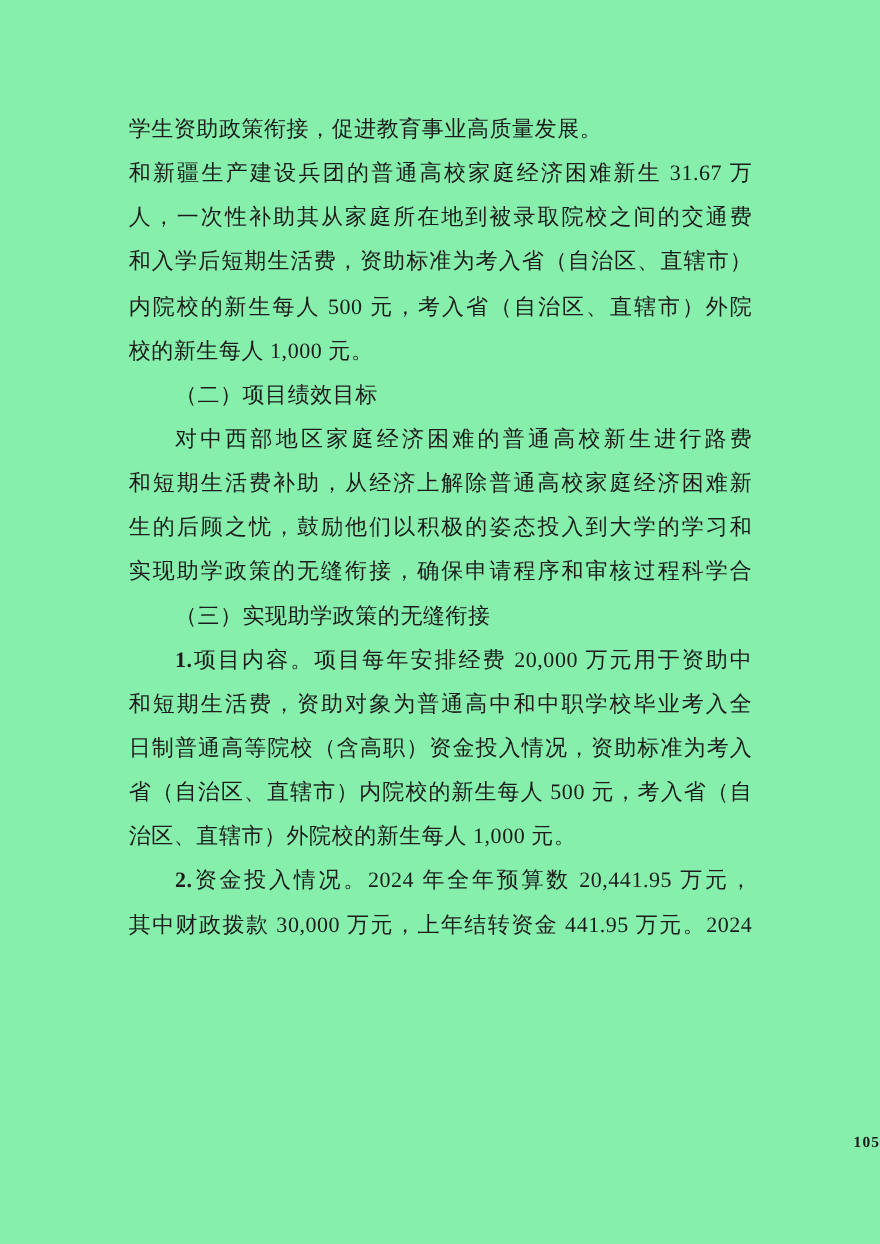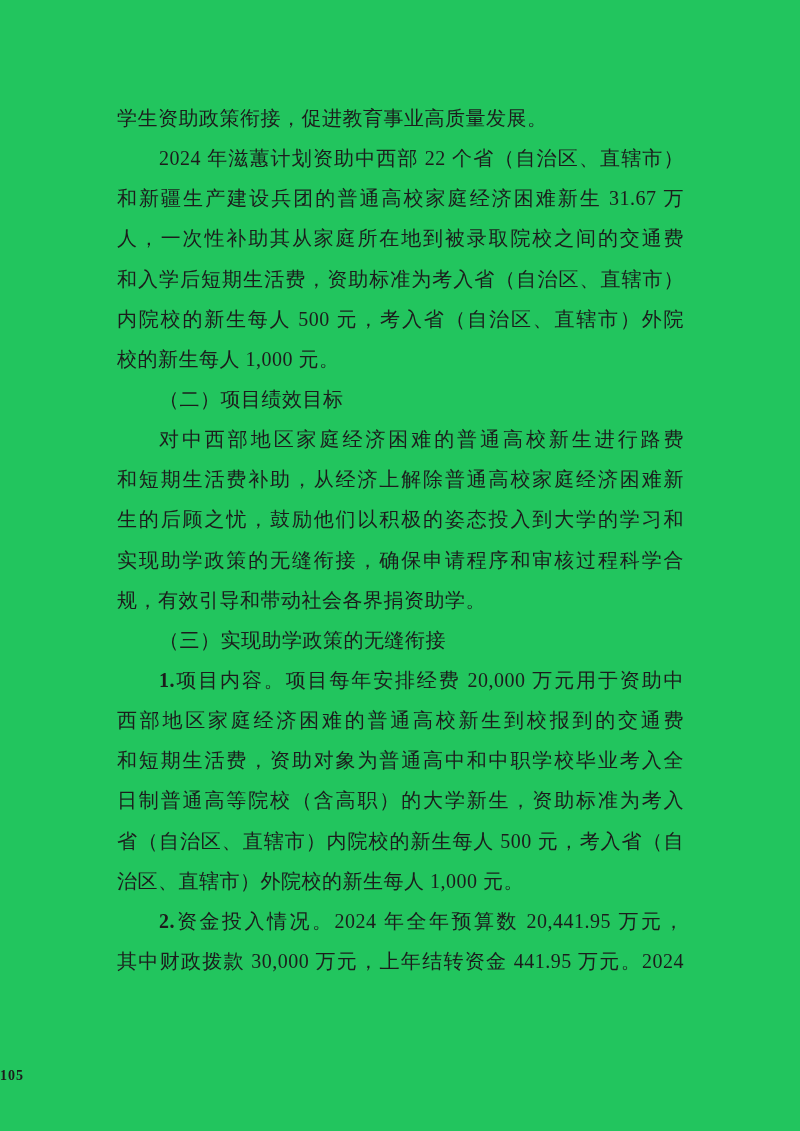--- a/index.html
+++ b/index.html
@@ -4,21 +4,21 @@
 <style>
   html, body {
     margin: 0;
     padding: 0;
     background: #ffffff;
   }
   .page {
     position: relative;
     width: 800px;
     height: 1131px;
-    background: #22c55e;
+    background: #86efac;
     overflow: hidden;
     font-family: "Liberation Serif", "DejaVu Serif", serif;
     color: #1c1c1c;
   }
   .text-block {
     position: absolute;
     left: 117px;
     top: 98px;
     width: 567px;
   }
@@ -38,53 +38,49 @@
     padding-left: 42px;
   }
   .text-line b.num-prefix {
     font-weight: bold;
   }
   .page-footer {
     position: absolute;
     left: 0;
     top: 1030px;
     width: 800px;
-    text-align: left;
-    margin-top: 36px;
+    text-align: right;
   }
   .page-number {
     font-size: 14px;
     font-weight: bold;
     letter-spacing: 1px;
     color: #1c1c1c;
   }
 </style>
 </head>
 <body>
 
 <div class="page">
   <main class="text-block" id="text-block">
       <div class="text-line">学生资助政策衔接，促进教育事业高质量发展。</div>
-      <div class="text-line justify indent">2024 年滋蕙计划资助中西部 22 个省（自治区、直辖市）</div>
       <div class="text-line justify">和新疆生产建设兵团的普通高校家庭经济困难新生 31.67 万</div>
       <div class="text-line justify">人，一次性补助其从家庭所在地到被录取院校之间的交通费</div>
       <div class="text-line justify">和入学后短期生活费，资助标准为考入省（自治区、直辖市）</div>
       <div class="text-line justify">内院校的新生每人 500 元，考入省（自治区、直辖市）外院</div>
       <div class="text-line">校的新生每人 1,000 元。</div>
       <div class="text-line indent">（二）项目绩效目标</div>
       <div class="text-line justify indent">对中西部地区家庭经济困难的普通高校新生进行路费</div>
       <div class="text-line justify">和短期生活费补助，从经济上解除普通高校家庭经济困难新</div>
       <div class="text-line justify">生的后顾之忧，鼓励他们以积极的姿态投入到大学的学习和</div>
       <div class="text-line justify">实现助学政策的无缝衔接，确保申请程序和审核过程科学合</div>
-      <div class="text-line">规，有效引导和带动社会各界捐资助学。</div>
       <div class="text-line indent">（三）实现助学政策的无缝衔接</div>
       <div class="text-line justify indent"><b class="num-prefix">1.</b><span>项目内容。项目每年安排经费 20,000 万元用于资助中</span></div>
-      <div class="text-line justify">西部地区家庭经济困难的普通高校新生到校报到的交通费</div>
       <div class="text-line justify">和短期生活费，资助对象为普通高中和中职学校毕业考入全</div>
-      <div class="text-line justify">日制普通高等院校（含高职）的大学新生，资助标准为考入</div>
+      <div class="text-line justify">日制普通高等院校（含高职）资金投入情况，资助标准为考入</div>
       <div class="text-line justify">省（自治区、直辖市）内院校的新生每人 500 元，考入省（自</div>
       <div class="text-line">治区、直辖市）外院校的新生每人 1,000 元。</div>
       <div class="text-line justify indent"><b class="num-prefix">2.</b><span>资金投入情况。2024 年全年预算数 20,441.95 万元，</span></div>
       <div class="text-line justify">其中财政拨款 30,000 万元，上年结转资金 441.95 万元。2024</div>
     </main>
   <footer class="page-footer">
     <span class="page-number">105</span>
   </footer>
 </div>
 

